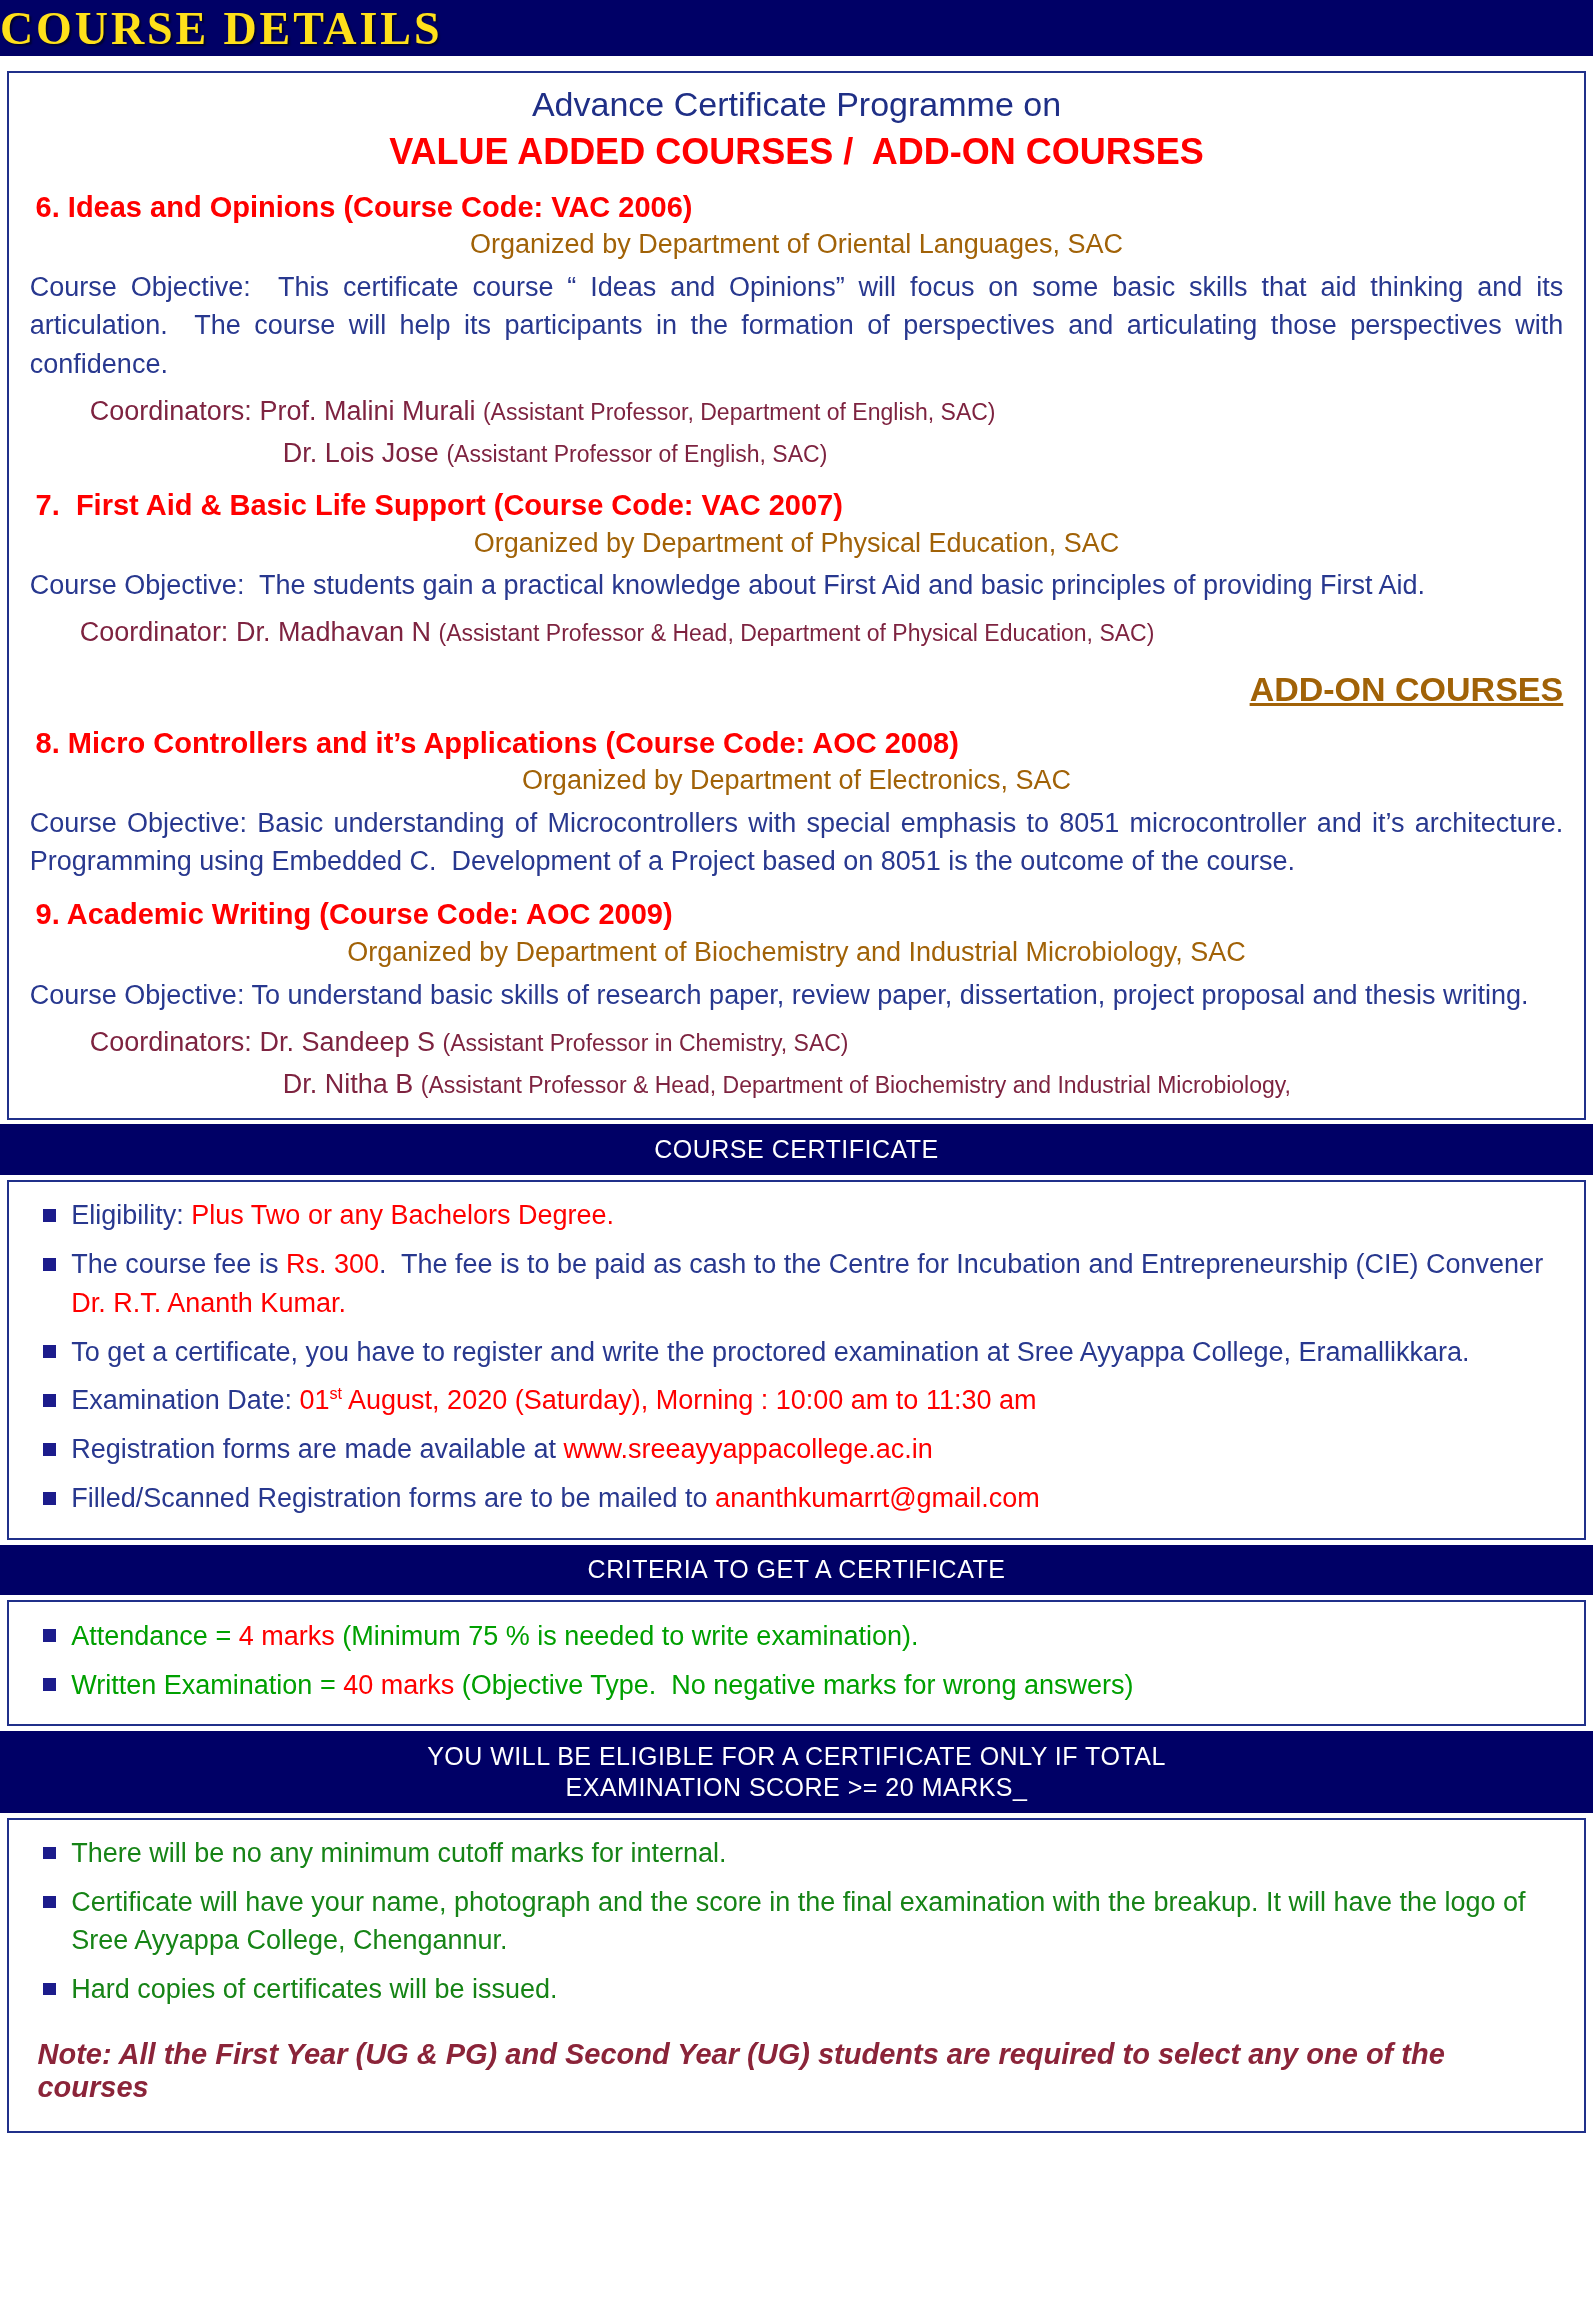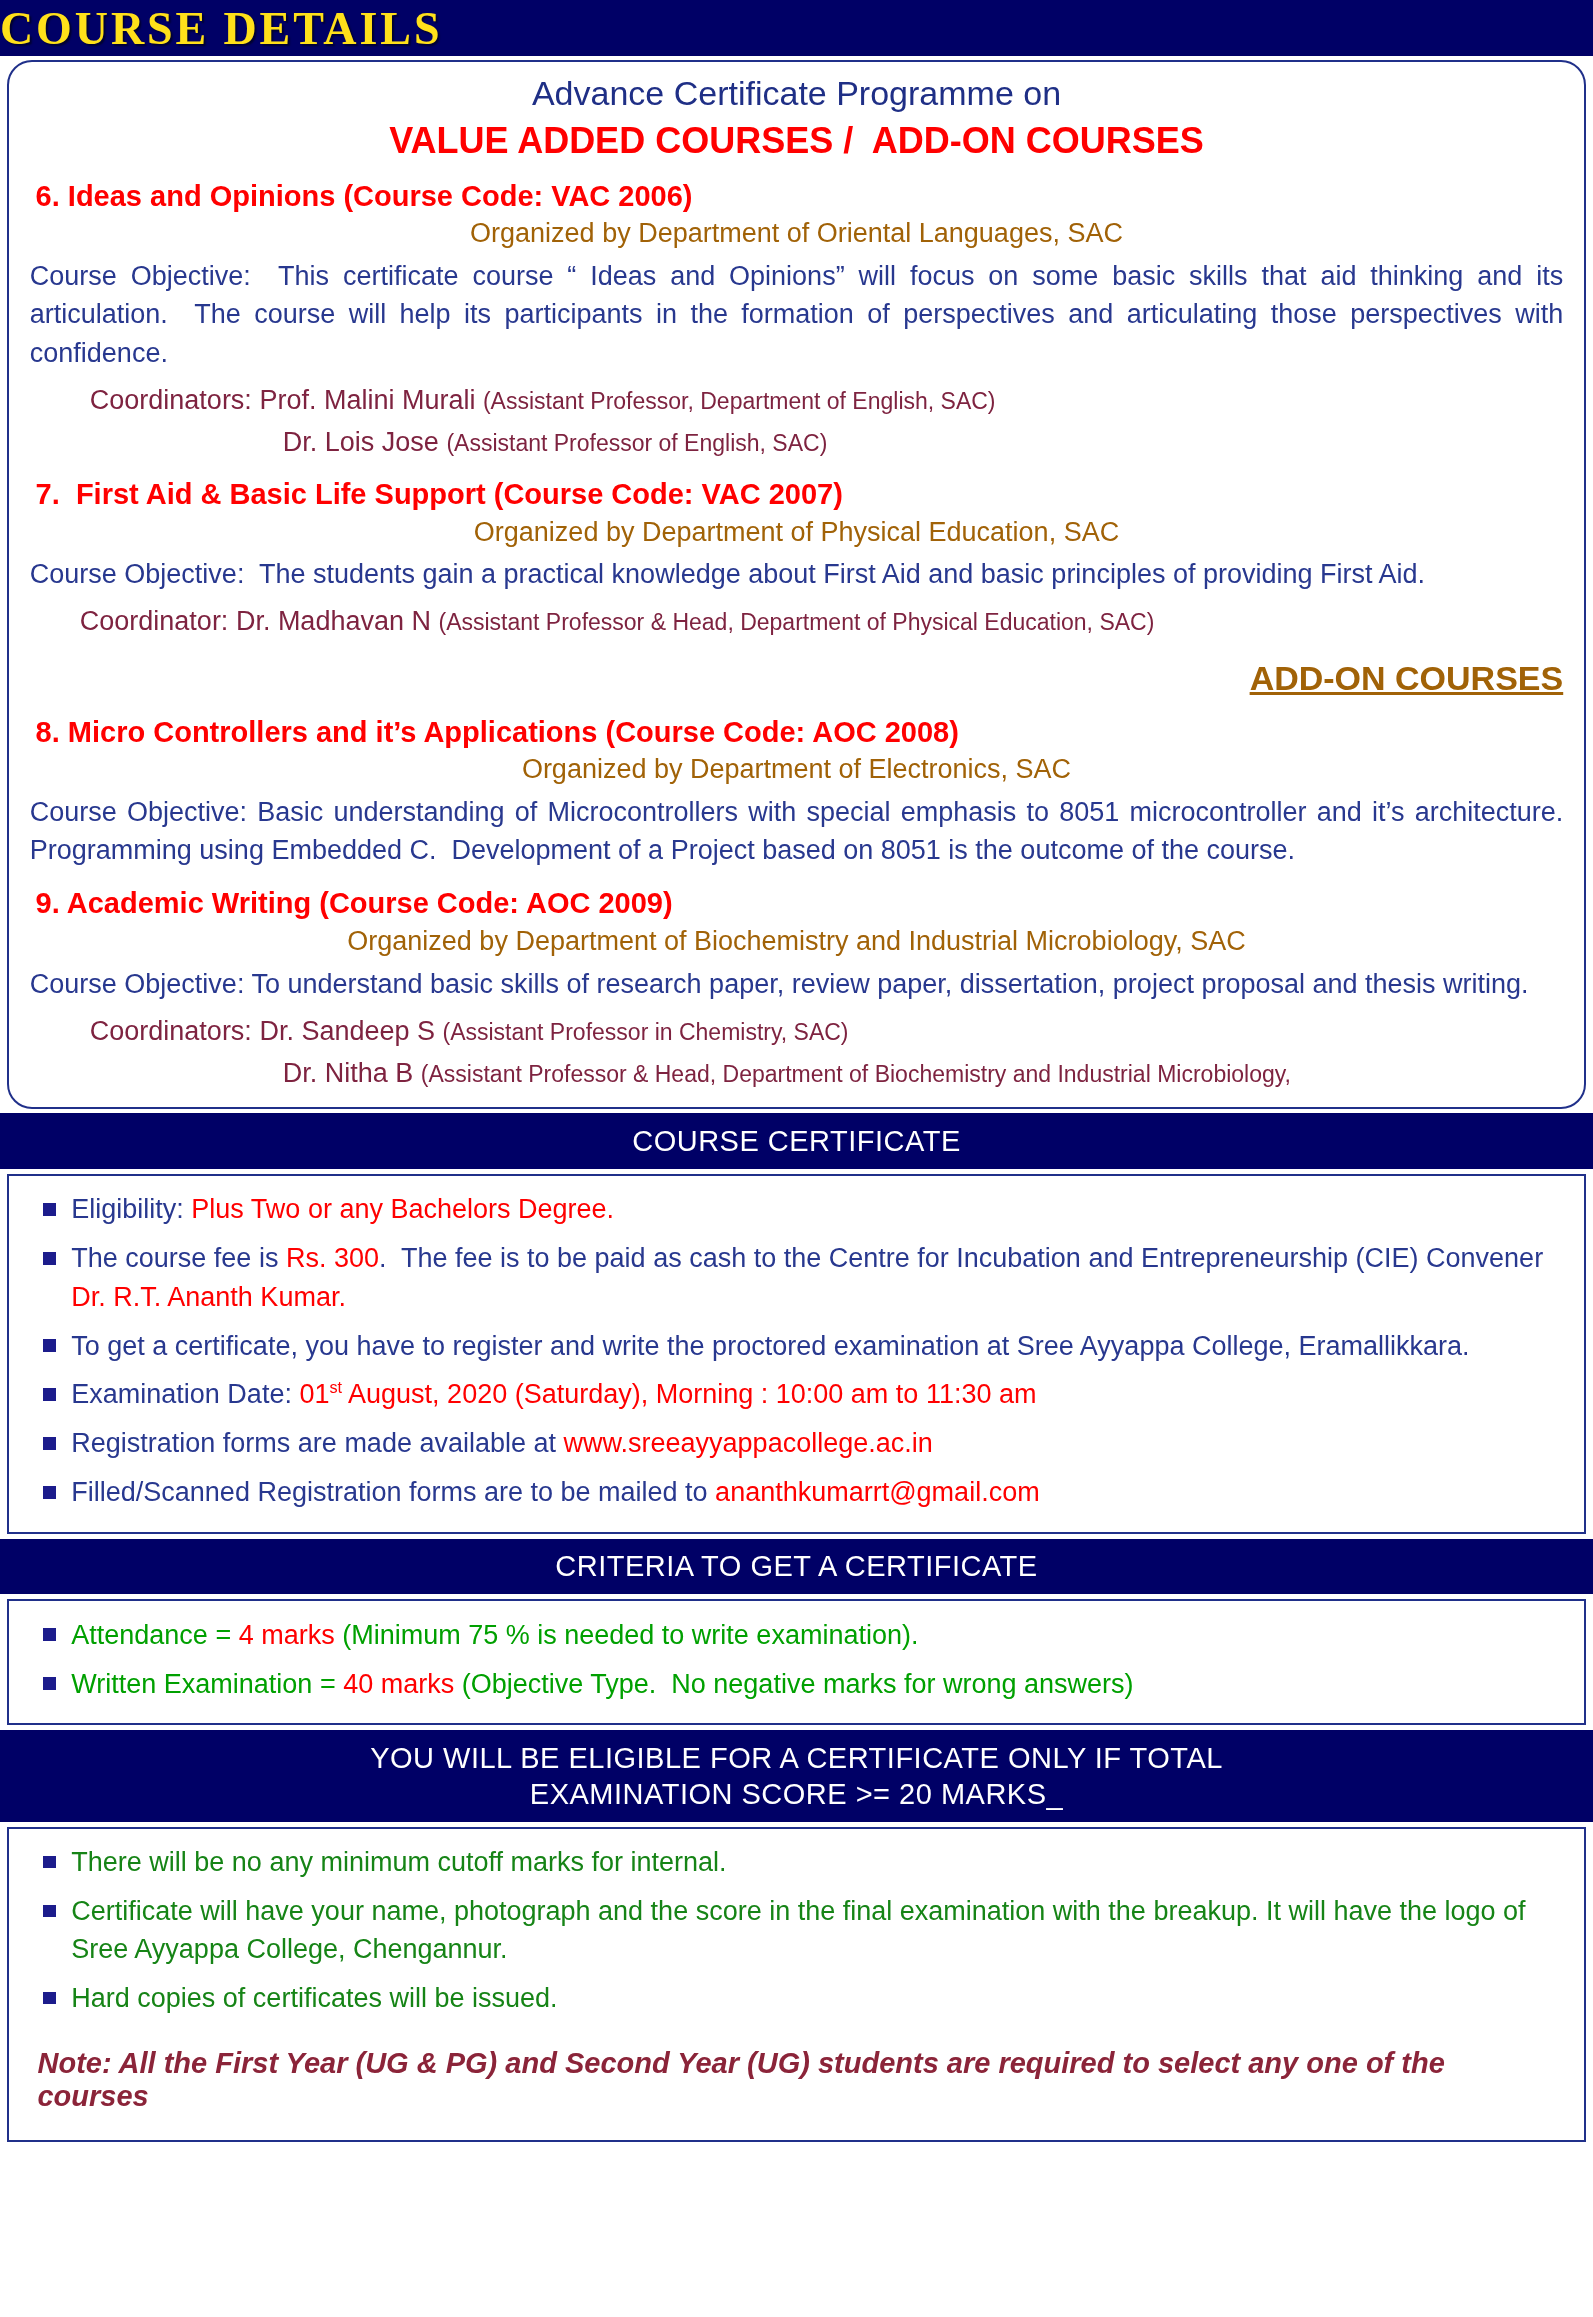--- a/index.html
+++ b/index.html
@@ -23,26 +23,26 @@
     letter-spacing:2.9px;
     color:#FFE01A;
     text-shadow:1.9px 1.9px 1.9px rgba(0,0,0,0.55);
   }
   .panel {
     margin:0 6.8px 4.8px 6.8px;
     border:2.9px solid #20308a;
     background:#ffffff;
     padding:3.9px 21px 9.7px 21px;
   }
-  .panel.first { margin-top:4px;border-radius:25px; }
+  .panel.first { margin-top:15px; }
   .band {
     background:#000066;
     color:#ffffff;
     text-align:center;
-    font-size:29px;
+    font-size:25px;
     letter-spacing:0.5px;
     padding:9.7px 0;
     margin-bottom:4.8px;
   }
   .band .band-line { line-height:1.25; }
   .intro-sub1 { text-align:center; color:#1F2F86; font-size:34px; margin-top:7.7px; white-space:pre-wrap; }
   .intro-sub2 { text-align:center; color:#FF0000; font-weight:bold; font-size:36px; margin:7.7px 0 11.6px; white-space:pre-wrap; }
   .course-heading { color:#FF0000; font-weight:bold; font-size:29px; margin:17.4px 0 5.8px 5.8px; white-space:pre-wrap; }
   .organized { color:#a16207; text-align:center; font-size:27px; margin:3.9px 0; white-space:pre-wrap; }
   .objective { text-align:justify; line-height:1.42; margin:7.7px 0 9.7px; white-space:pre-wrap; }

